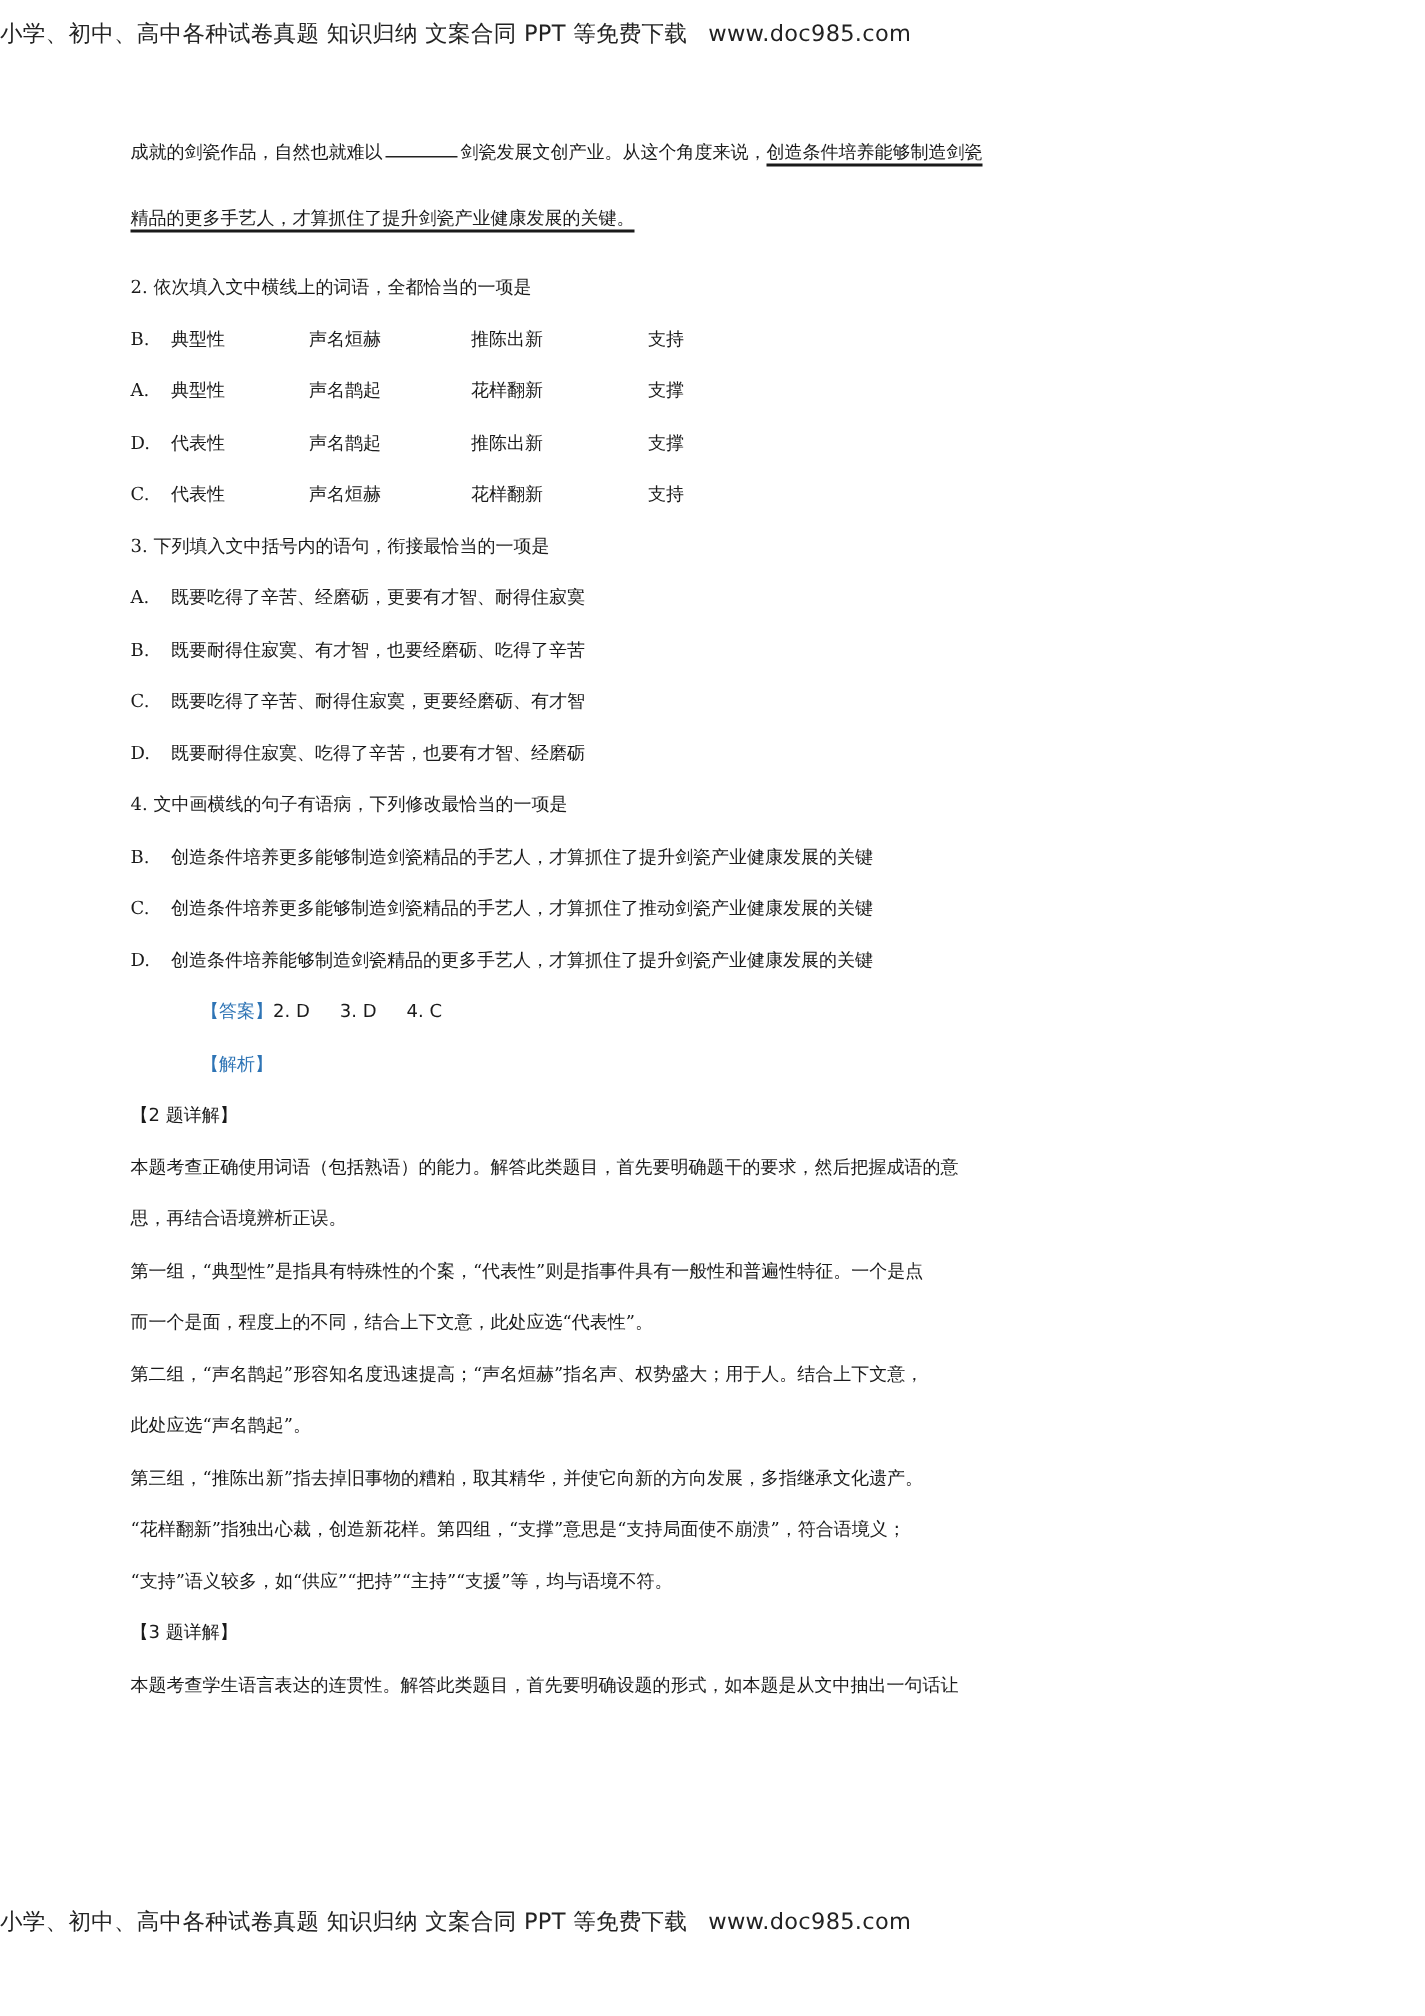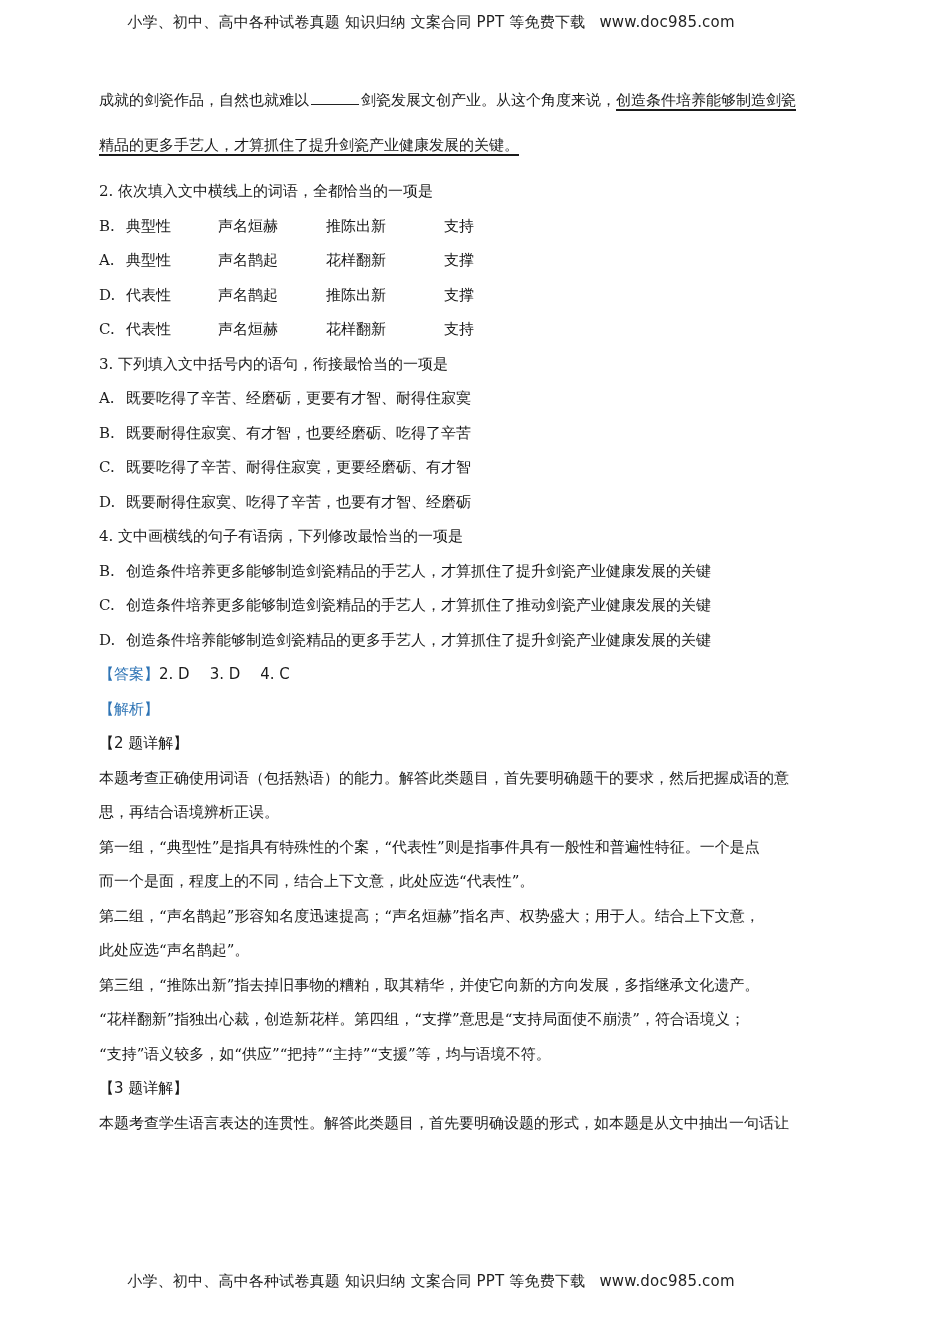--- a/index.html
+++ b/index.html
@@ -2,43 +2,43 @@
 <html><head>
   <meta charset="utf-8">
   <style>
     html, body { margin: 0; padding: 0; background: #ffffff; }
     body {
       width: 950px; height: 1344px; position: relative; overflow: hidden;
       font-family: "DejaVu Serif", "Liberation Serif", serif;
       color: #1a1a1a;
     }
     .banner {
-      position: absolute; left: 0; width: 862px; text-align: center;
+      position: absolute; left: 0; width: 862px; 
       font-family: "DejaVu Sans", "Liberation Sans", sans-serif;
       font-size: 15px; color: #222; letter-spacing: 0.2px;
     }
     .banner.top { top: 13px; }
     .banner.bottom { top: 1272px; }
     .banner .url { margin-left: 14px; }
     .content {
-      position: absolute; left: 99px; top: 88px; width: 775px;
-      font-size: 15px;
+      position: absolute; left: 87px; top: 88px; width: 775px;
+      font-size: 12px;
     }
     .line {
       height: 34.5px; line-height: 22px; white-space: nowrap;
     }
     .line.tall { height: 46px; }
     .ul { text-decoration: underline; text-underline-offset: 4px; text-decoration-thickness: 1.5px; }
     .blank { display: inline-block; width: 48px; border-bottom: 1px solid #222; height: 16px; vertical-align: baseline; margin: 0 2px; }
     .opt span { display: inline-block; }
     .opt .lbl { width: 27px; }
     .opt .c1 { width: 92px; }
     .opt .c2 { width: 108px; }
     .opt .c3 { width: 118px; }
-    .blue { color: #2e74b5; font-family: Liberation Sans, sans-serif; }
+    .blue { color: #2e74b5; font-family: Liberation Sans, sans-serif; margin-left: 47px; }
     .sans { font-family: "DejaVu Sans", "Liberation Sans", sans-serif; }
     .ans span.a { margin-right: 20px; }
   </style>
 </head>
 <body>
 
 <div class="banner top">
   <span>小学、初中、高中各种试卷真题 知识归纳 文案合同 PPT 等免费下载</span><span class="url">www.doc985.com</span>
 </div>
 

